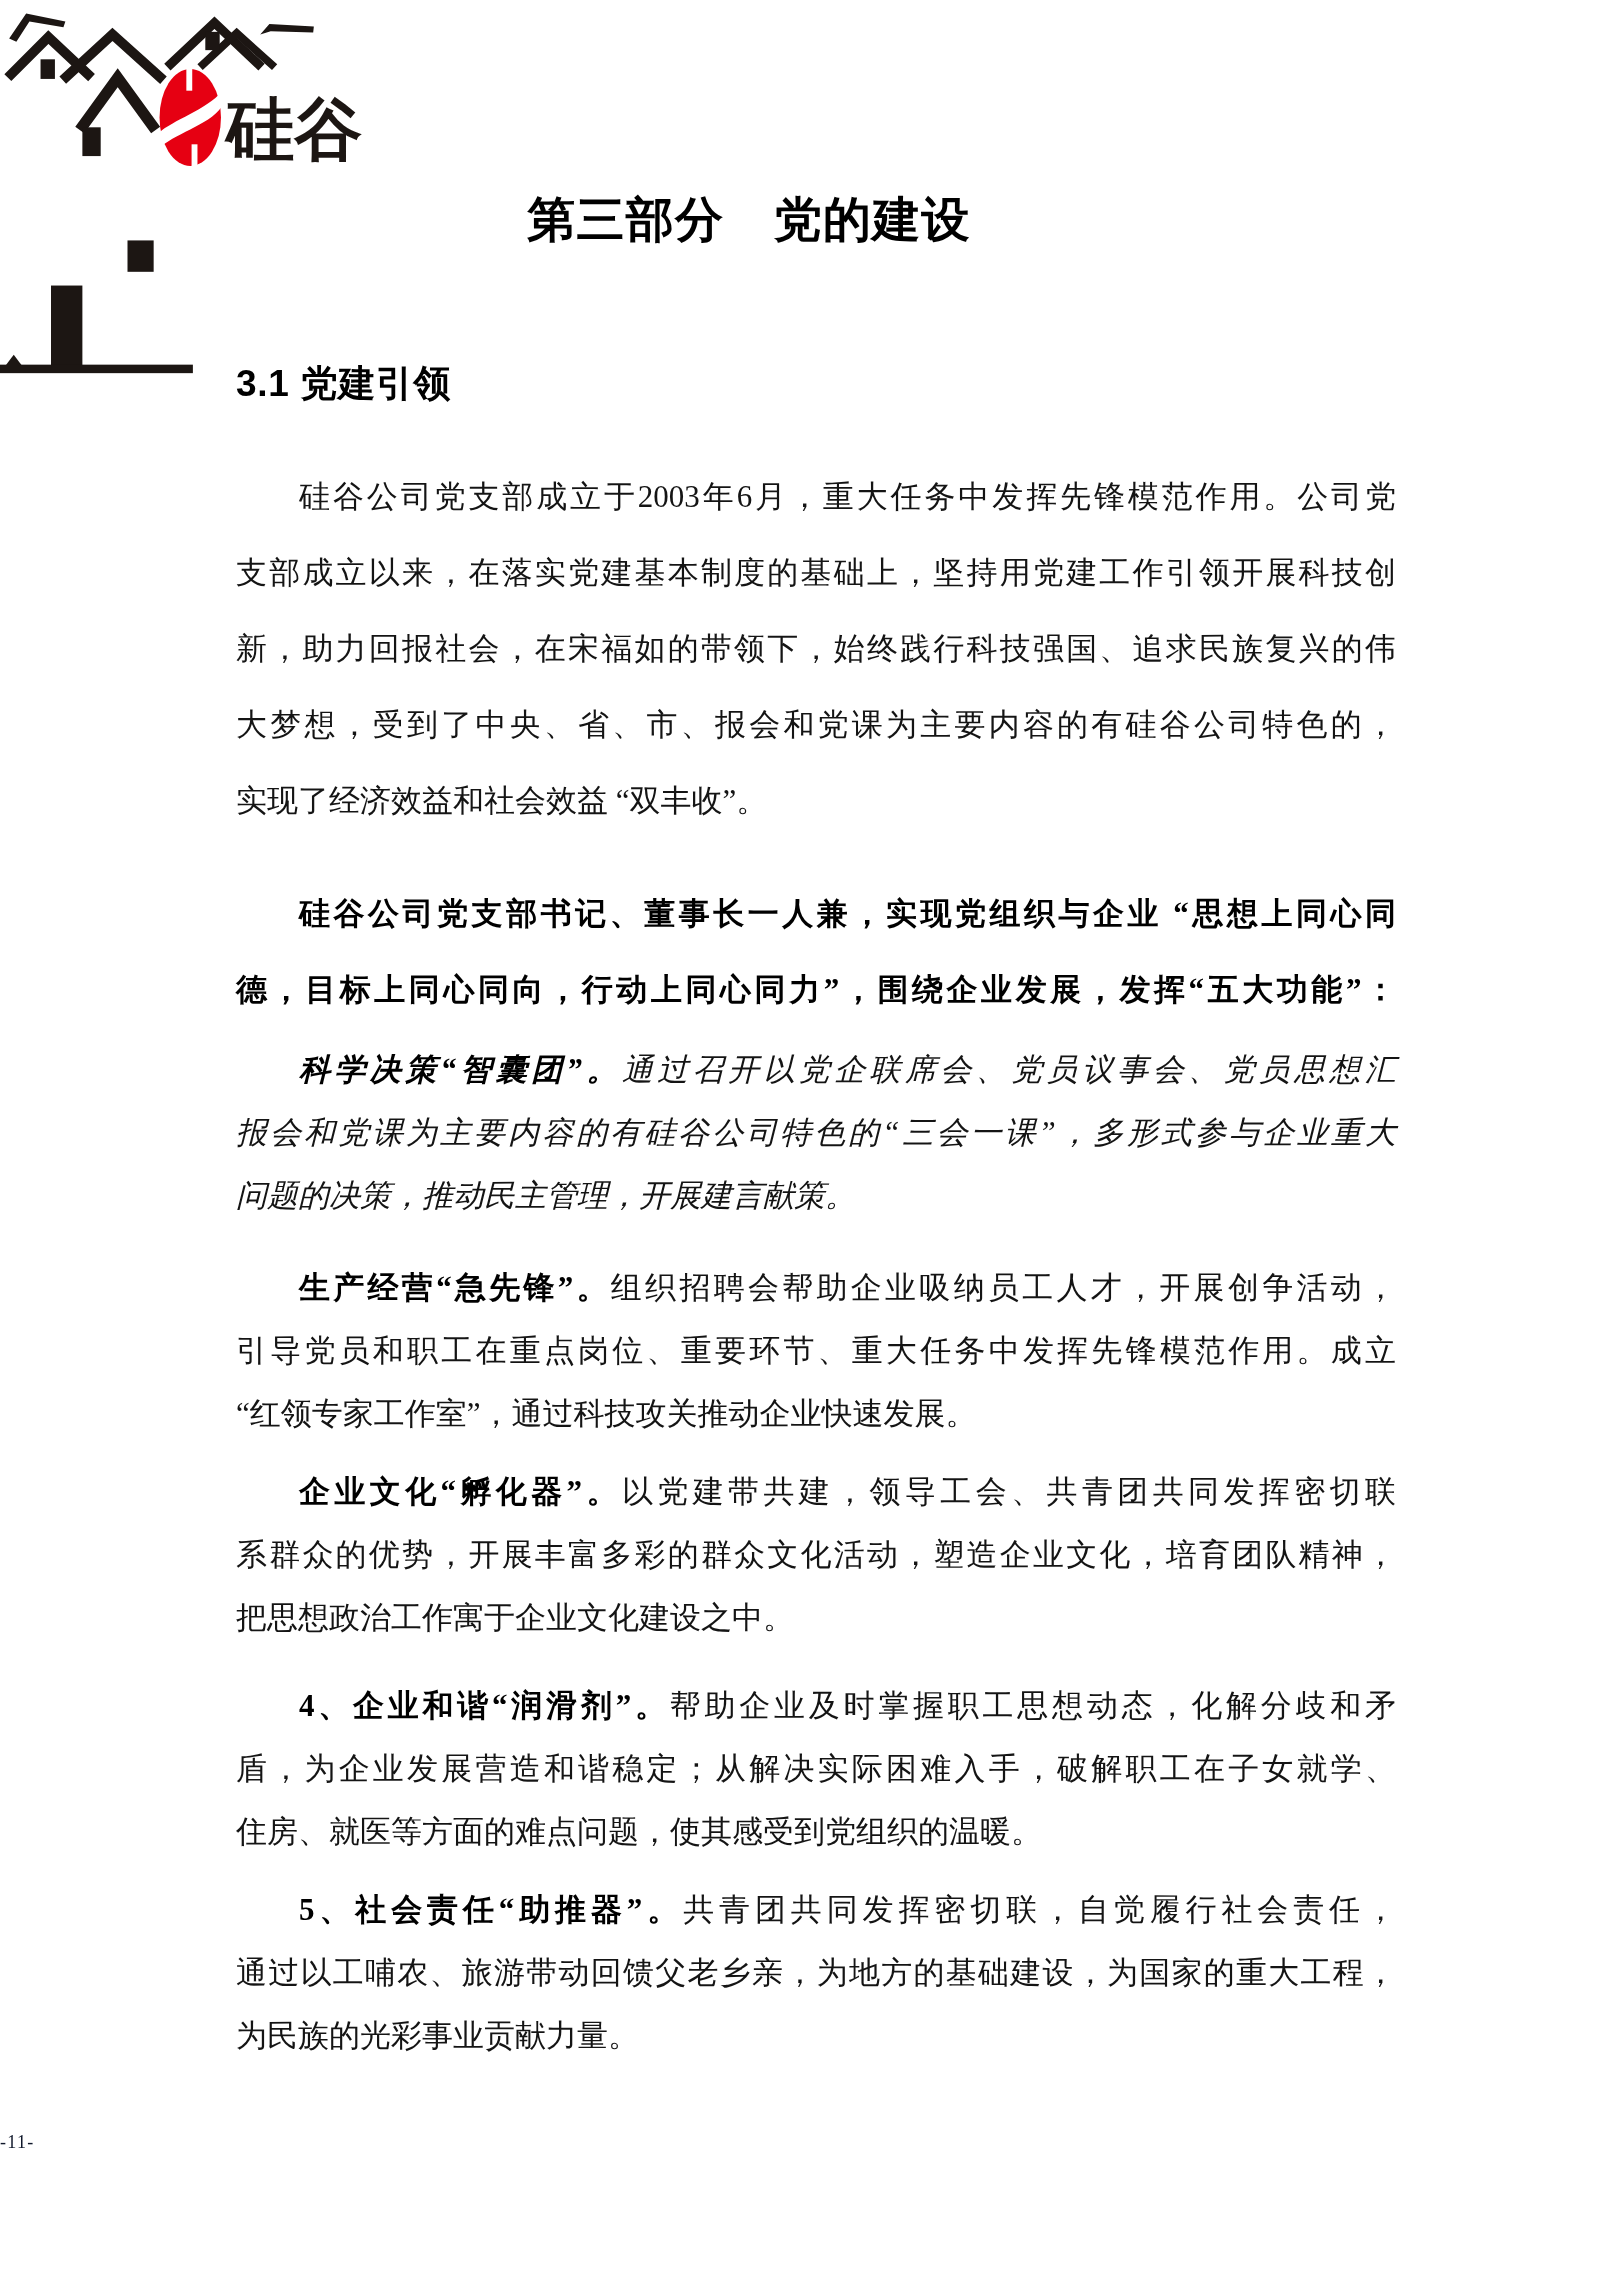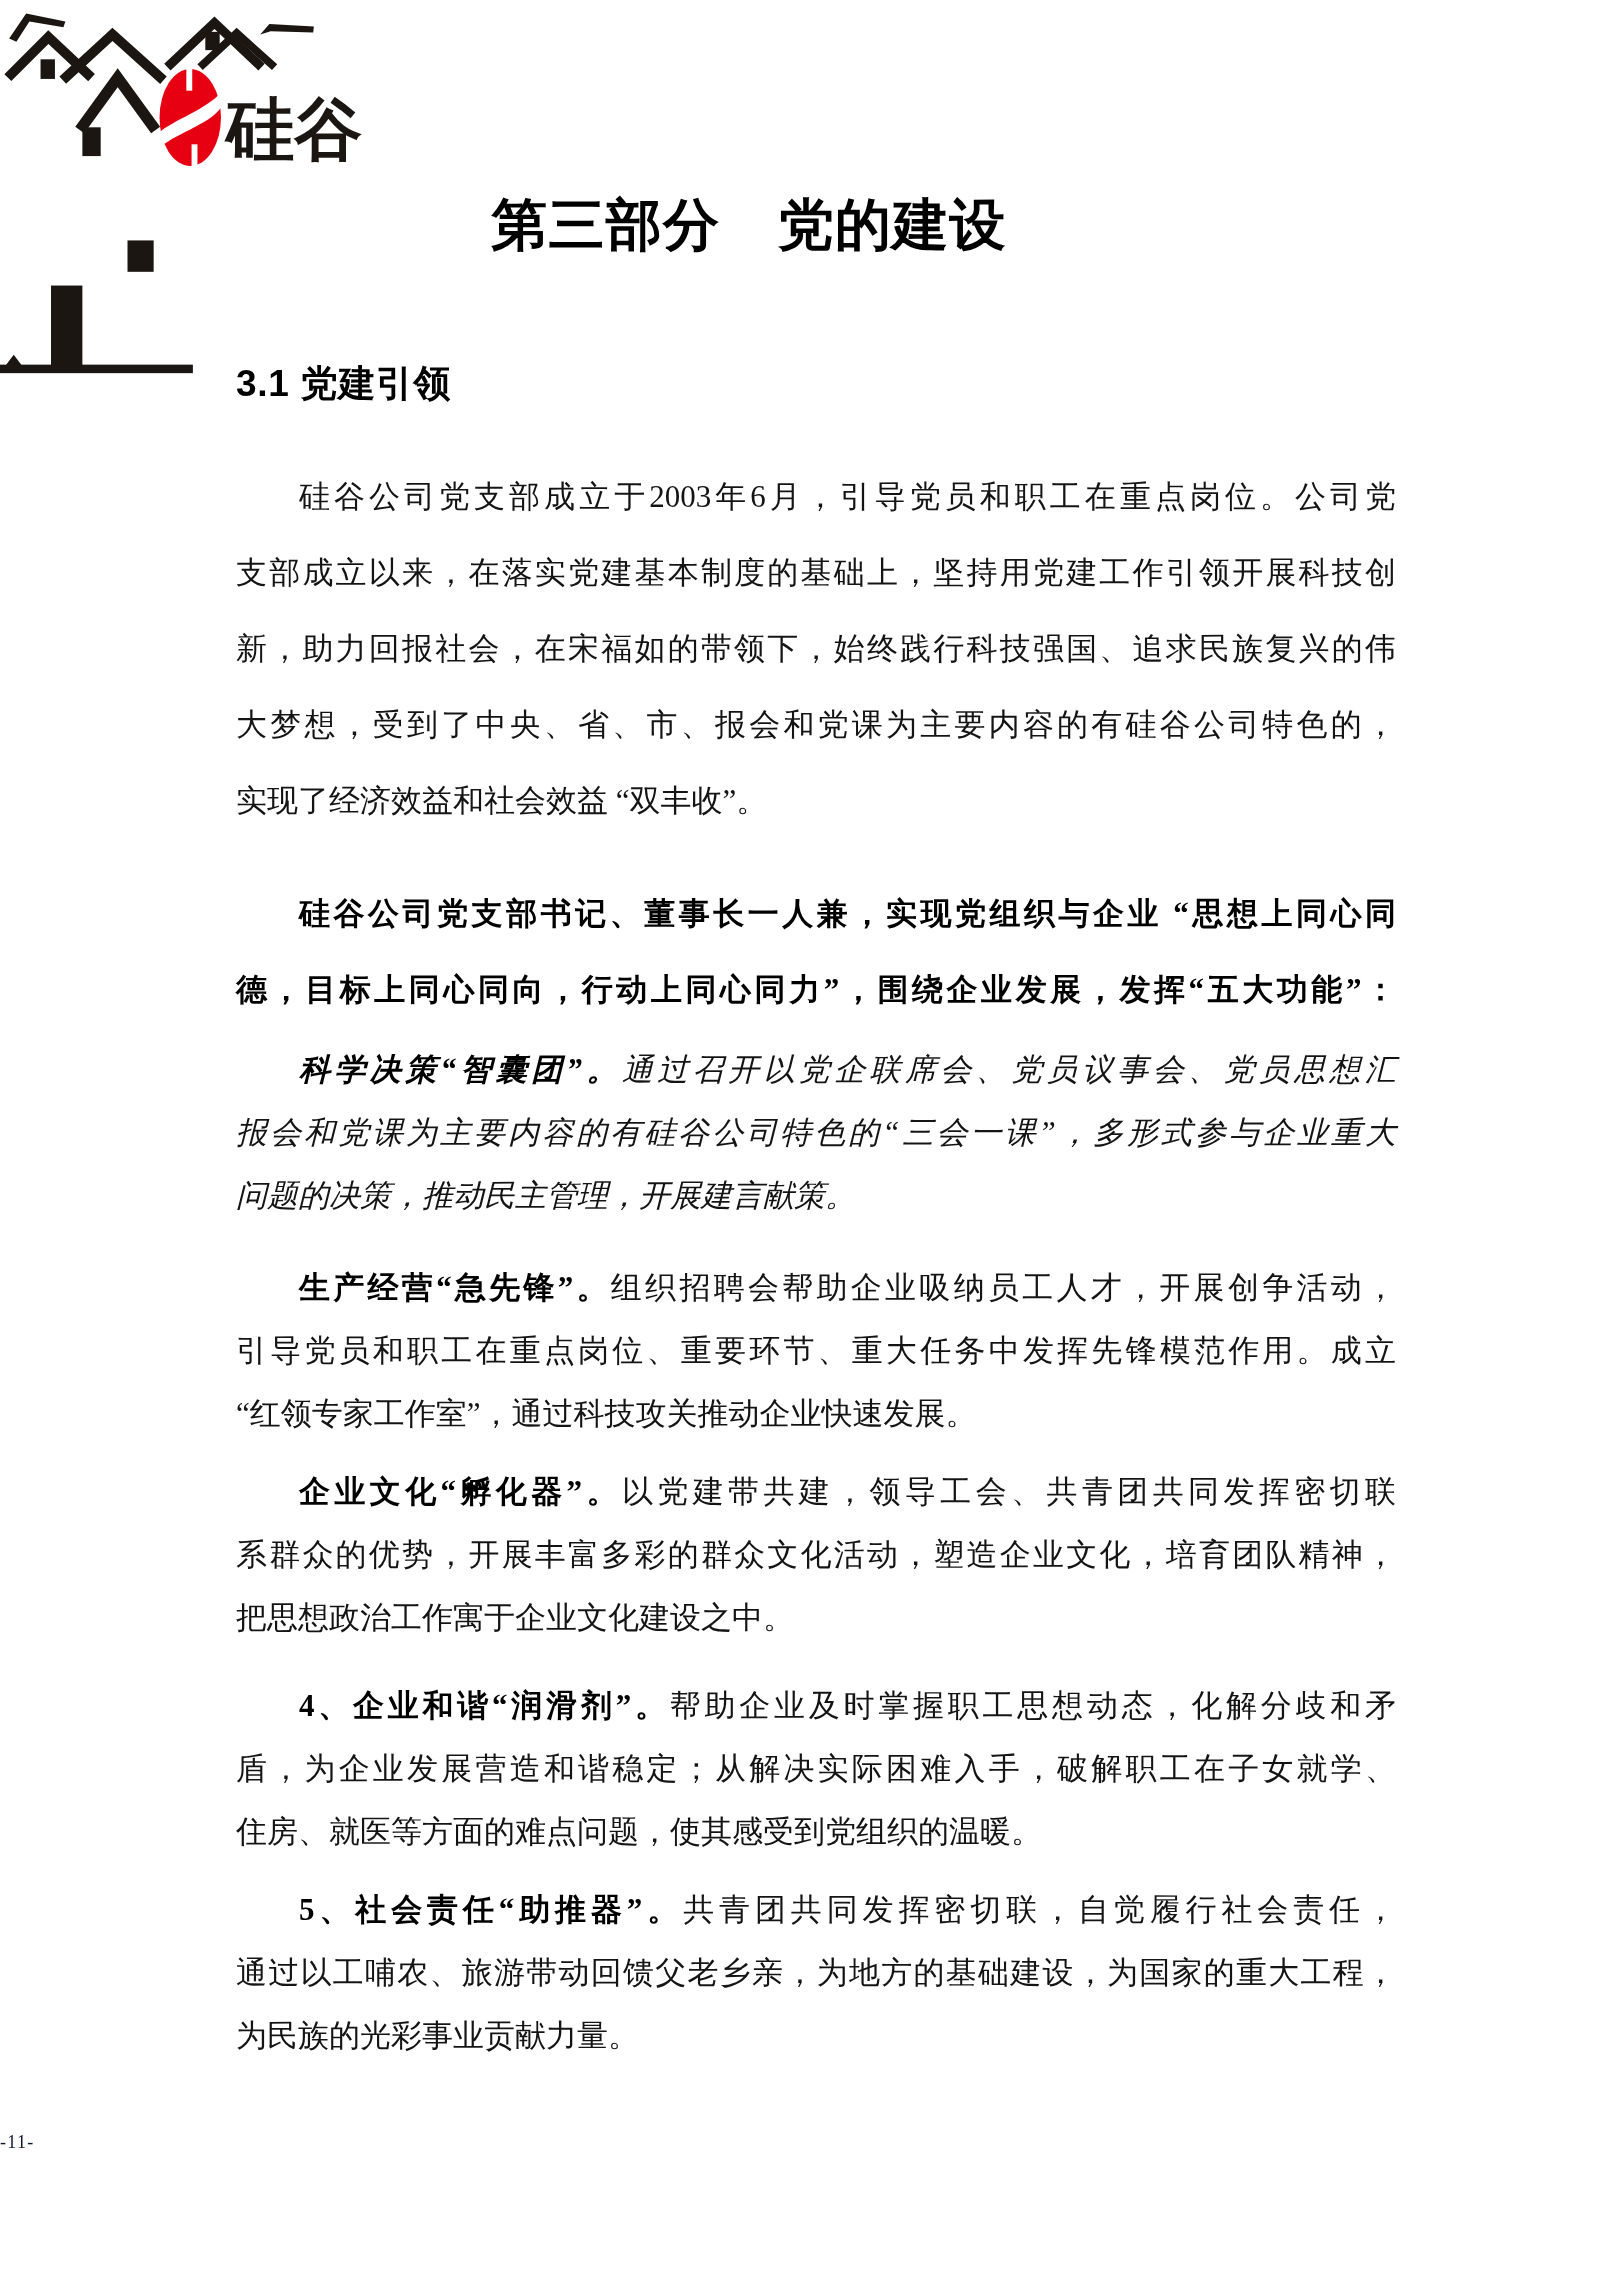--- a/index.html
+++ b/index.html
@@ -11,21 +11,21 @@
     font-family:"Liberation Serif","DejaVu Serif",serif;
     color:#141414;
   }
   
   .logo { position:absolute; left:0; top:3.9px; width:510px; height:380px; }
   
   .doc-title {
     position:absolute; left:0; top:188px; width:1498px;
     text-align:center;
     font-family:"Liberation Sans","DejaVu Sans",sans-serif;
-    font-weight:900; font-size:56px; letter-spacing:1.3px; color:#000;
+    font-weight:900; font-size:48px; letter-spacing:1.3px; color:#000;
   }
   
   .section-heading {
     position:absolute; left:236px; top:359px;
     font-family:"Liberation Sans","DejaVu Sans",sans-serif;
     font-weight:700; font-size:37px; color:#000000; letter-spacing:0.7px;
   }
   
   .document-body { position:absolute; left:236px; top:0; width:1160px; height:2295px; }
   .para { position:absolute; left:0; width:1160px; }
@@ -94,21 +94,21 @@
     </g>
     <text x="346" y="228" font-family="Liberation Sans, DejaVu Sans, sans-serif" font-size="104" font-weight="bold" fill="#1c1613">硅谷</text>
   </svg>
 
   <div class="doc-title">第三部分　党的建设</div>
 
   <div class="section-heading">3.1 党建引领</div>
 
   <div class="document-body">
       <div class="para wide p0">
-        <div class="line indent"><span>硅谷公司党支部成立于2003年6月，引导党员和职工在重点岗位。公司党</span></div>
+        <div class="line indent"><span>硅谷公司党支部成立于2003年6月，重大任务中发挥先锋模范作用。公司党</span></div>
         <div class="line"><span>支部成立以来，在落实党建基本制度的基础上，坚持用党建工作引领开展科技创</span></div>
         <div class="line"><span>新，助力回报社会，在宋福如的带领下，始终践行科技强国、追求民族复兴的伟</span></div>
         <div class="line"><span>大梦想，受到了中央、省、市、报会和党课为主要内容的有硅谷公司特色的，</span></div>
         <div class="line last"><span>实现了经济效益和社会效益 “双丰收”。</span></div>
       </div>
       <div class="para wide allbold p1">
         <div class="line indent"><span class="b">硅谷公司党支部书记、董事长一人兼，实现党组织与企业 “思想上同心同</span></div>
         <div class="line"><span class="b">德，目标上同心同向，行动上同心同力”，围绕企业发展，发挥“五大功能”：</span></div>
       </div>
       <div class="para tight p2">

